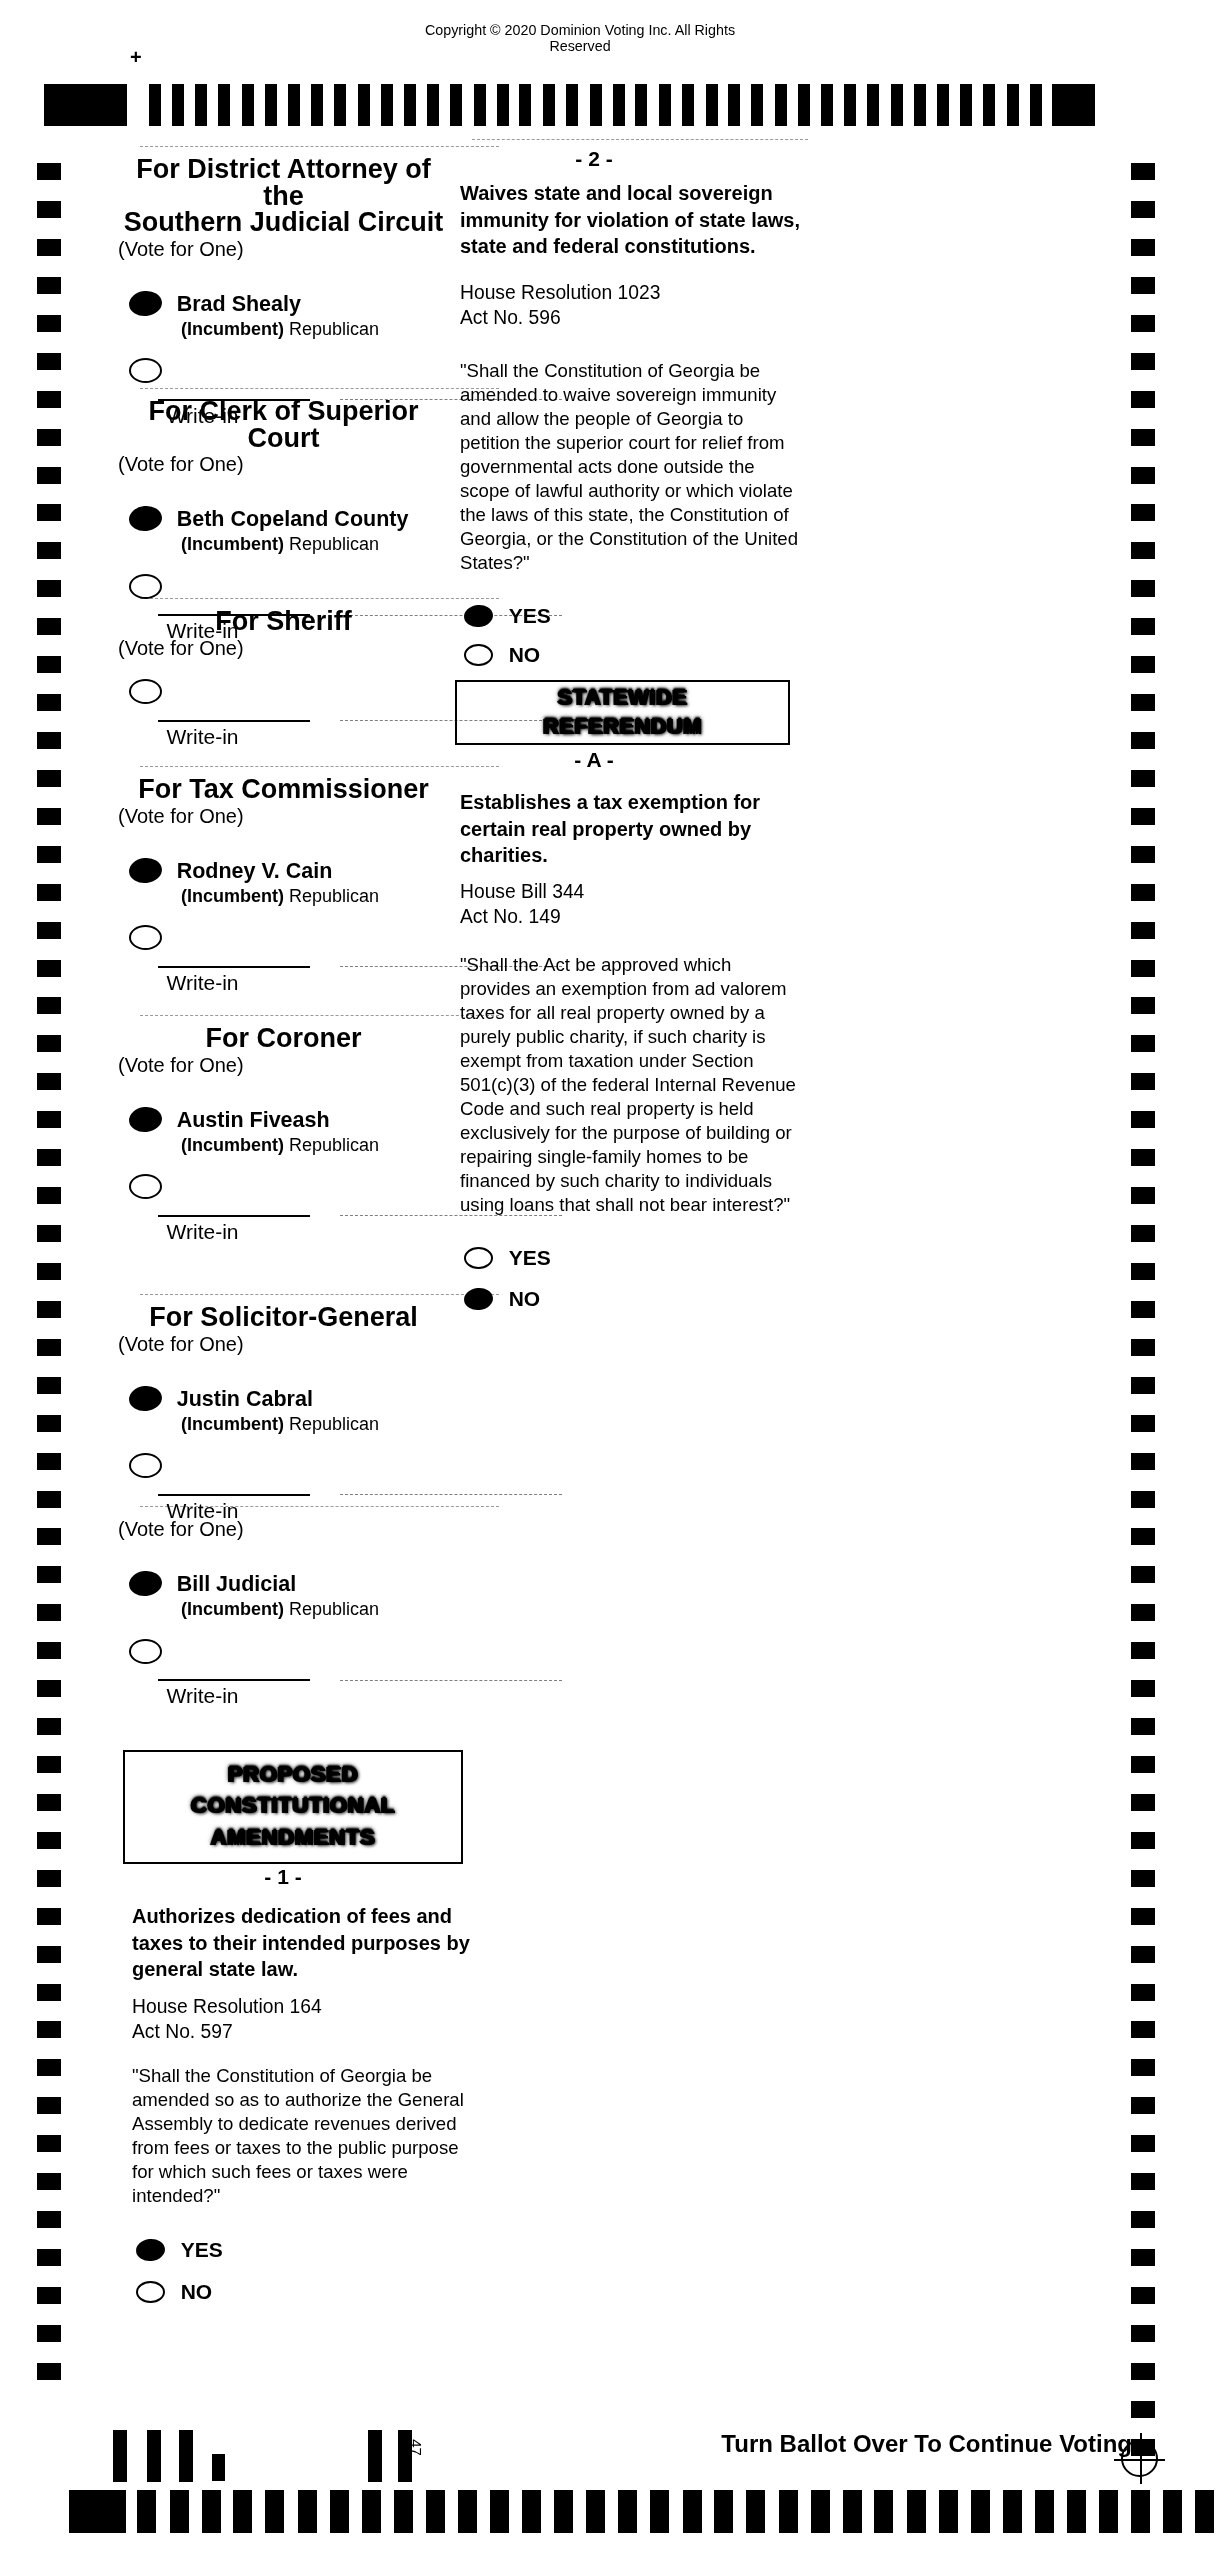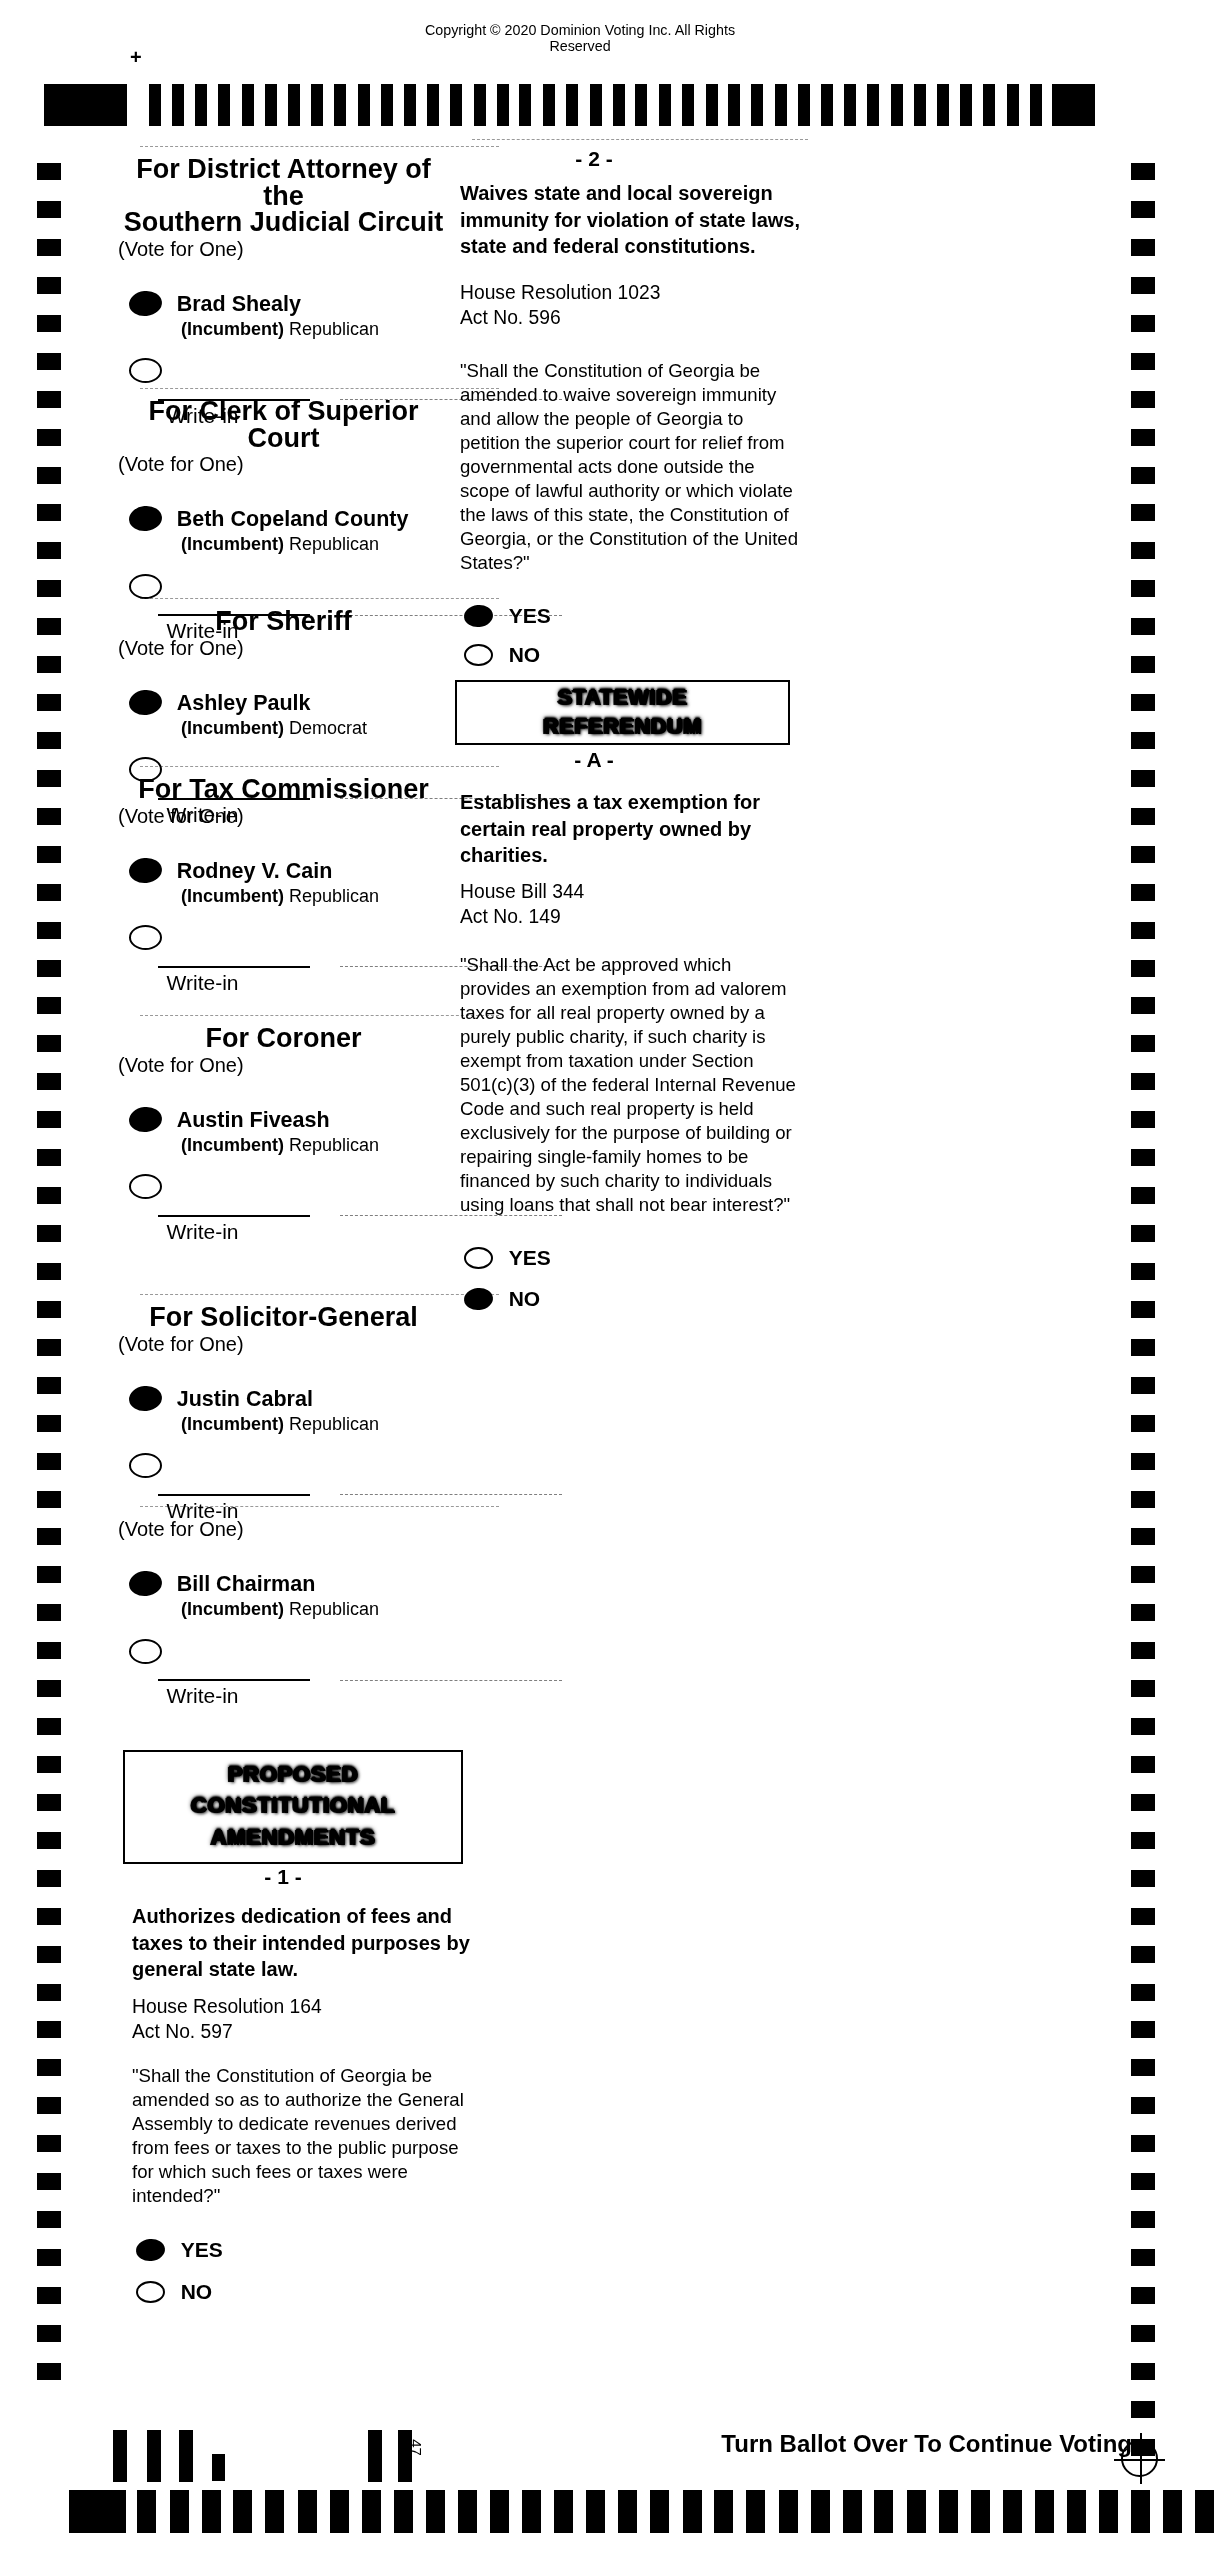--- a/index.html
+++ b/index.html
@@ -301,27 +301,20 @@
         <div class="oval"></div>
       </div>
       <div class="writein">
         <div class="wline"></div>
         <div class="wlabel">Write-in</div>
       </div>
     </div>
     <div class="contest" style="top: 608px;">
       <div class="c-title">For Sheriff</div>
       <div class="vote-for">(Vote for One)</div>
-      <div class="cand">
-        <div class="oval filled"></div>
-        <div class="ctext">
-          <div class="cand-name">Ashley Paulk</div>
-          <div class="cand-sub"><b>(Incumbent)</b> <span>Democrat</span></div>
-        </div>
-      </div>
       <div class="cand wrow">
         <div class="oval"></div>
       </div>
       <div class="writein">
         <div class="wline"></div>
         <div class="wlabel">Write-in</div>
       </div>
     </div>
     <div class="contest" style="top: 776px;">
       <div class="c-title">For Tax Commissioner</div>
@@ -375,21 +368,21 @@
       <div class="writein">
         <div class="wline"></div>
         <div class="wlabel">Write-in</div>
       </div>
     </div>
     <div class="contest" style="top: 1516px;">
       <div class="vote-for">(Vote for One)</div>
       <div class="cand">
         <div class="oval filled"></div>
         <div class="ctext">
-          <div class="cand-name">Bill Chairman</div>
+          <div class="cand-name">Bill Judicial</div>
           <div class="cand-sub"><b>(Incumbent)</b> <span>Republican</span></div>
         </div>
       </div>
       <div class="cand wrow">
         <div class="oval"></div>
       </div>
       <div class="writein">
         <div class="wline"></div>
         <div class="wlabel">Write-in</div>
       </div>

